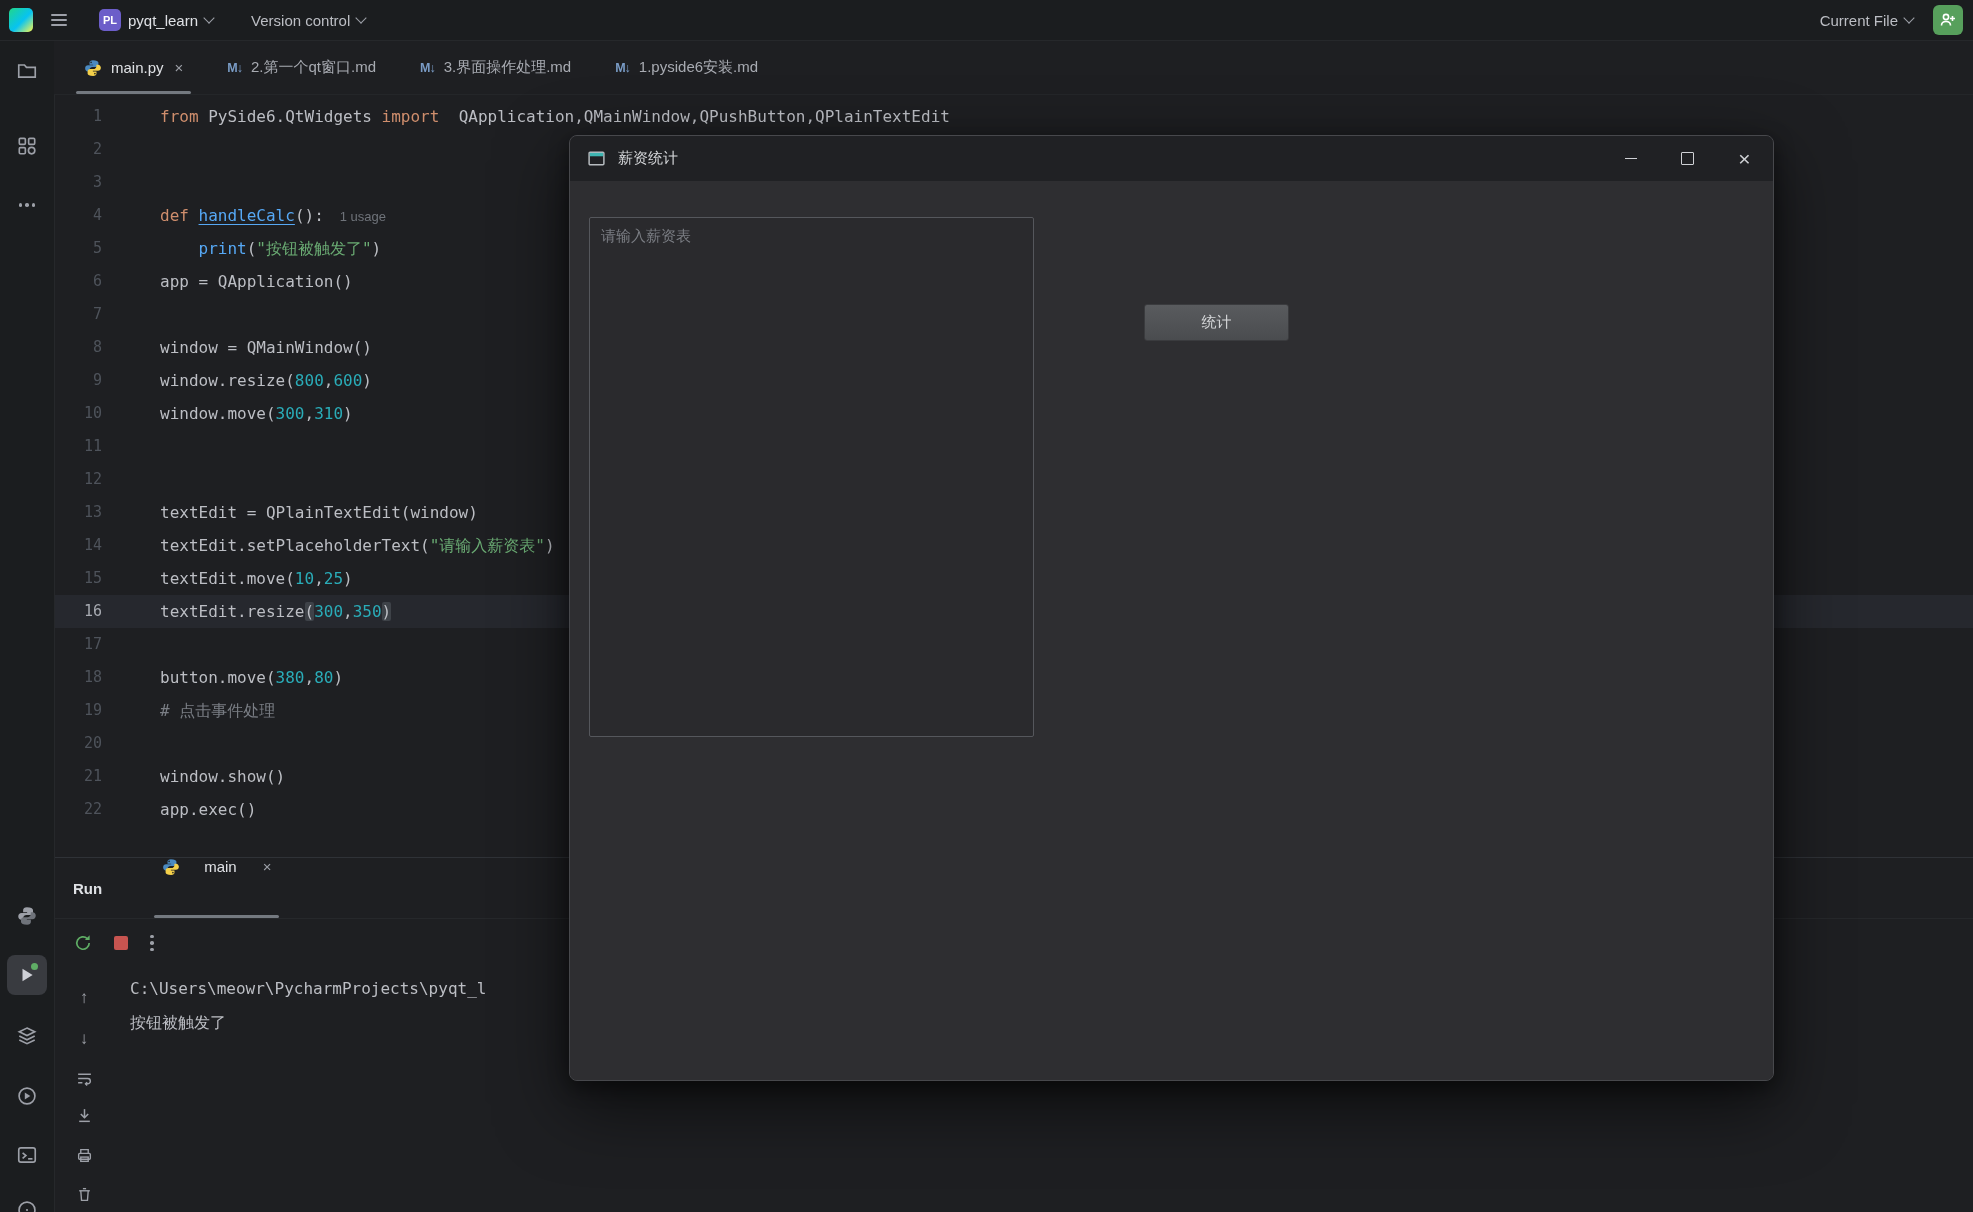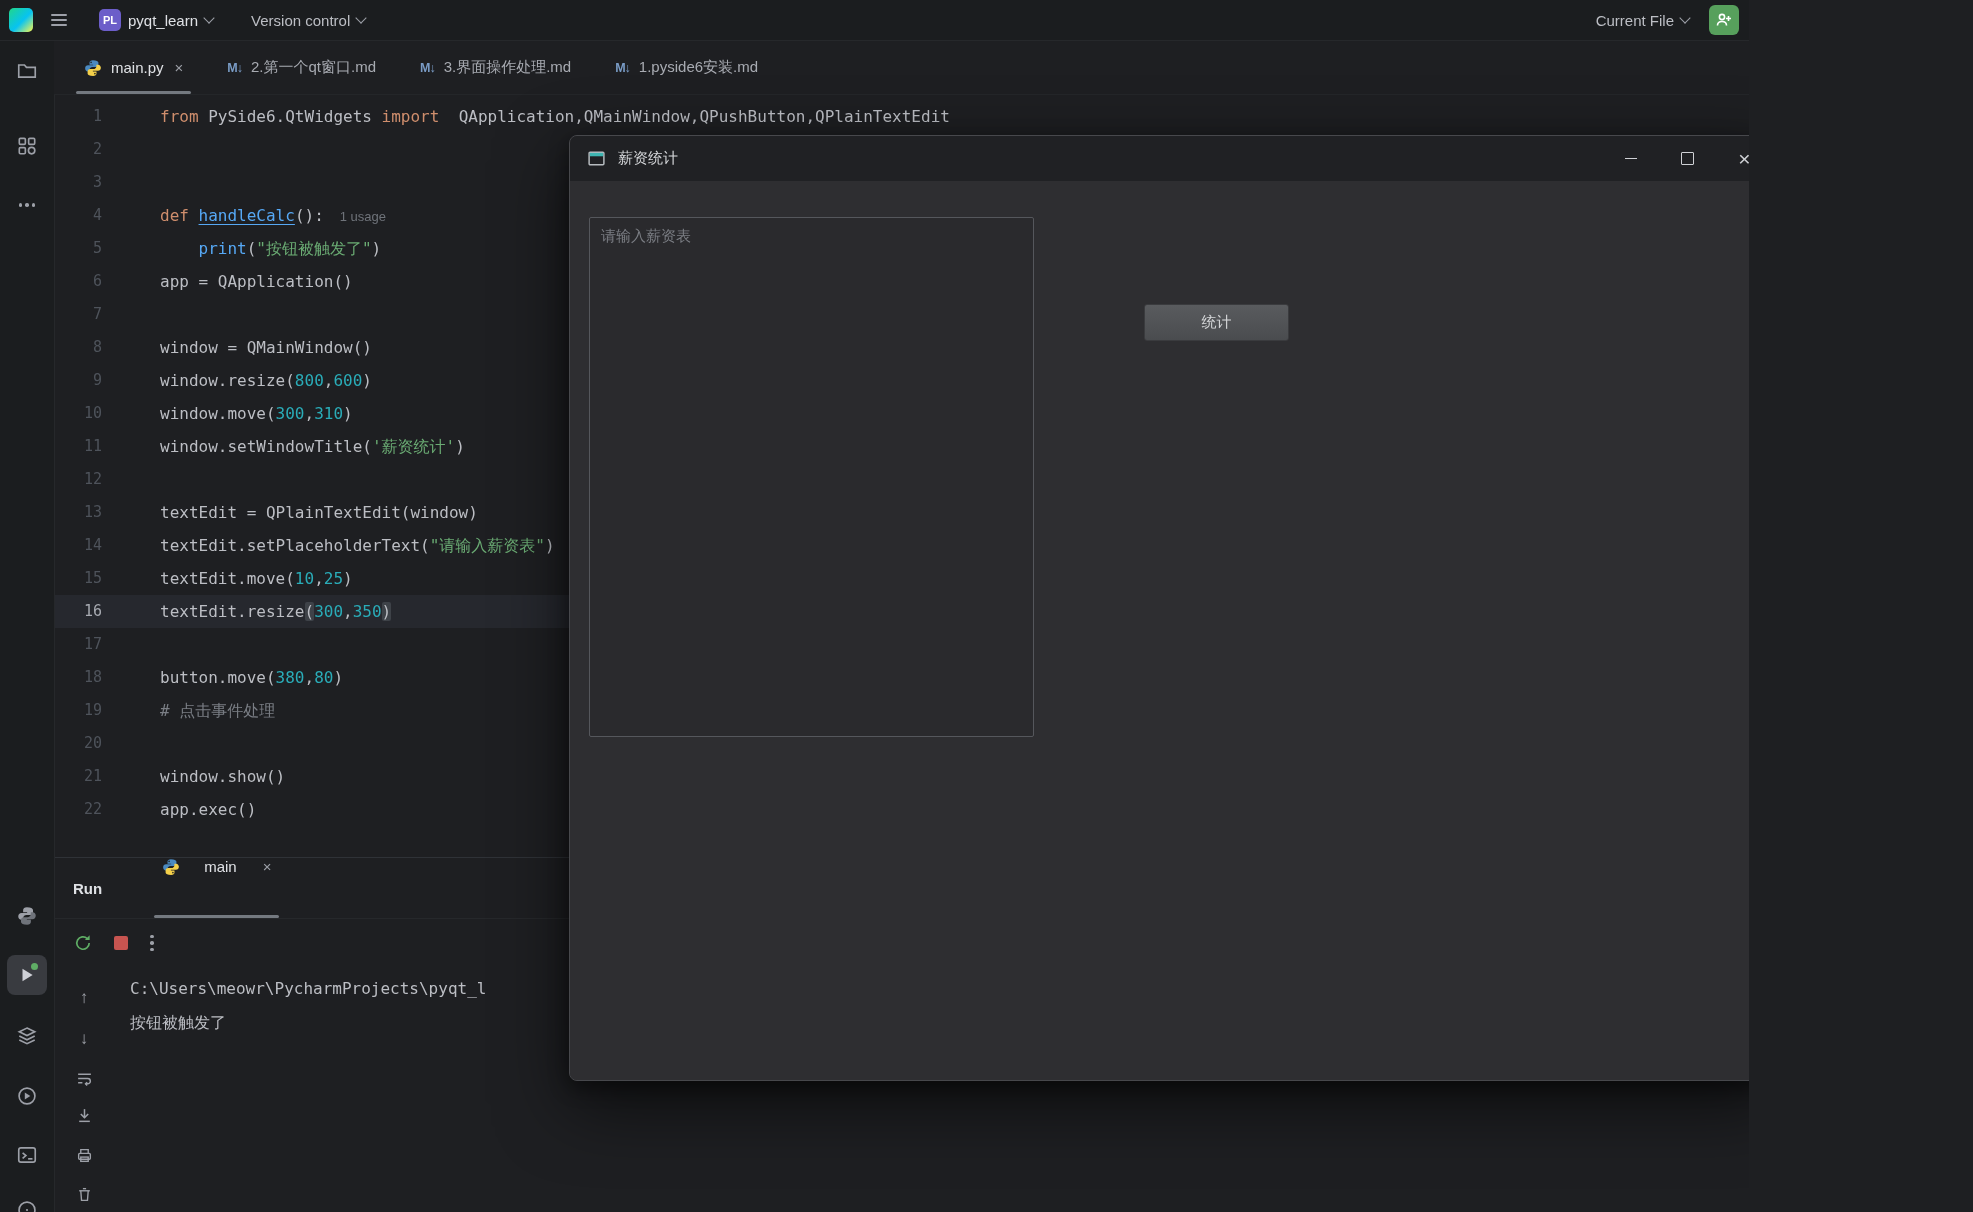--- a/index.html
+++ b/index.html
@@ -1,16 +1,16 @@
 <!DOCTYPE html>
 <html><head>
 <meta charset="utf-8">
 <style>
   html,body{margin:0;padding:0;background:#1e1f22;}
-  .app{position:relative;width:1749px;height:1212px;background:#1e1f22;overflow:hidden;
+  .app{position:relative;width:1973px;height:1212px;background:#1e1f22;overflow:hidden;
        font-family:"Liberation Sans","DejaVu Sans",sans-serif;color:#bcbec4;}
 
   
   .titlebar{position:absolute;left:0;top:0;width:100%;height:40px;background:#1b1d1f;
             border-bottom:1px solid #26282b;display:flex;align-items:center;z-index:3;}
   .logo{width:24px;height:24px;margin-left:9px;border-radius:5px;
         background:linear-gradient(135deg,#21d789 0%,#07c3f2 55%,#fcf84a 100%);}
   .hamburger{margin-left:18px;display:flex;flex-direction:column;gap:3px;cursor:pointer;}
   .hamburger i{display:block;width:16px;height:2px;background:#9da0a8;border-radius:1px;}
   .tb-item{display:flex;align-items:center;gap:7px;margin-left:26px;height:28px;padding:0 6px;border-radius:6px;}
@@ -259,21 +259,20 @@
       <div class="code-row" style="top: 270px;">
         <span class="ln">9</span>
         <span class="code-text"><span class="tk-t">window.resize(</span><span class="tk-num">800</span><span class="tk-t">,</span><span class="tk-num">600</span><span class="tk-t">)</span></span>
       </div>
       <div class="code-row" style="top: 303px;">
         <span class="ln">10</span>
         <span class="code-text"><span class="tk-t">window.move(</span><span class="tk-num">300</span><span class="tk-t">,</span><span class="tk-num">310</span><span class="tk-t">)</span></span>
       </div>
       <div class="code-row" style="top: 336px;">
         <span class="ln">11</span>
-        <span class="code-text"><span class="tk-t">window.setWindowTitle(</span><span class="tk-str">'薪资统计'</span><span class="tk-t">)</span></span>
       </div>
       <div class="code-row" style="top: 369px;">
         <span class="ln">12</span>
         <span class="code-text"></span>
       </div>
       <div class="code-row" style="top: 402px;">
         <span class="ln">13</span>
         <span class="code-text"><span class="tk-t">textEdit = QPlainTextEdit(window)</span></span>
       </div>
       <div class="code-row" style="top: 435px;">

